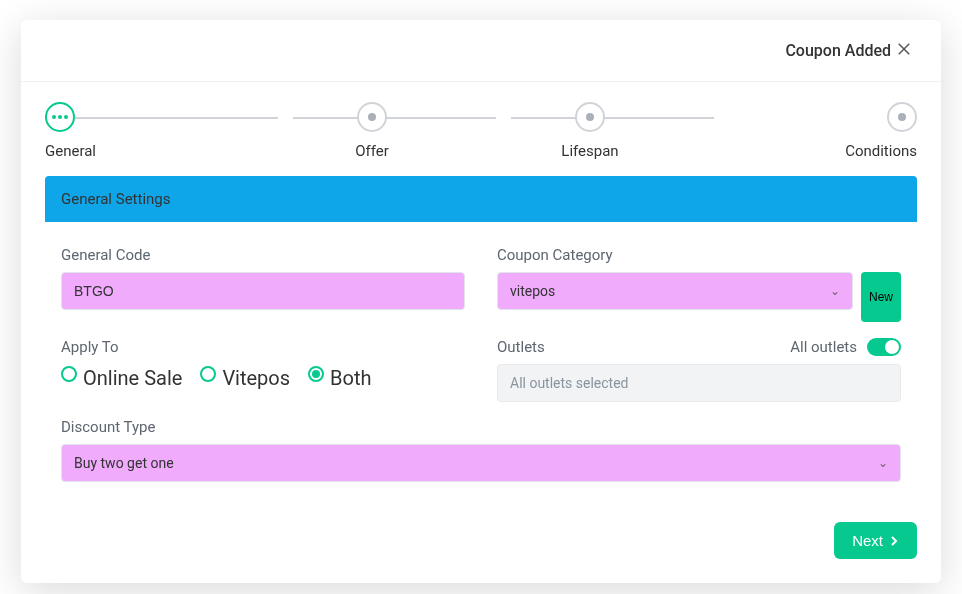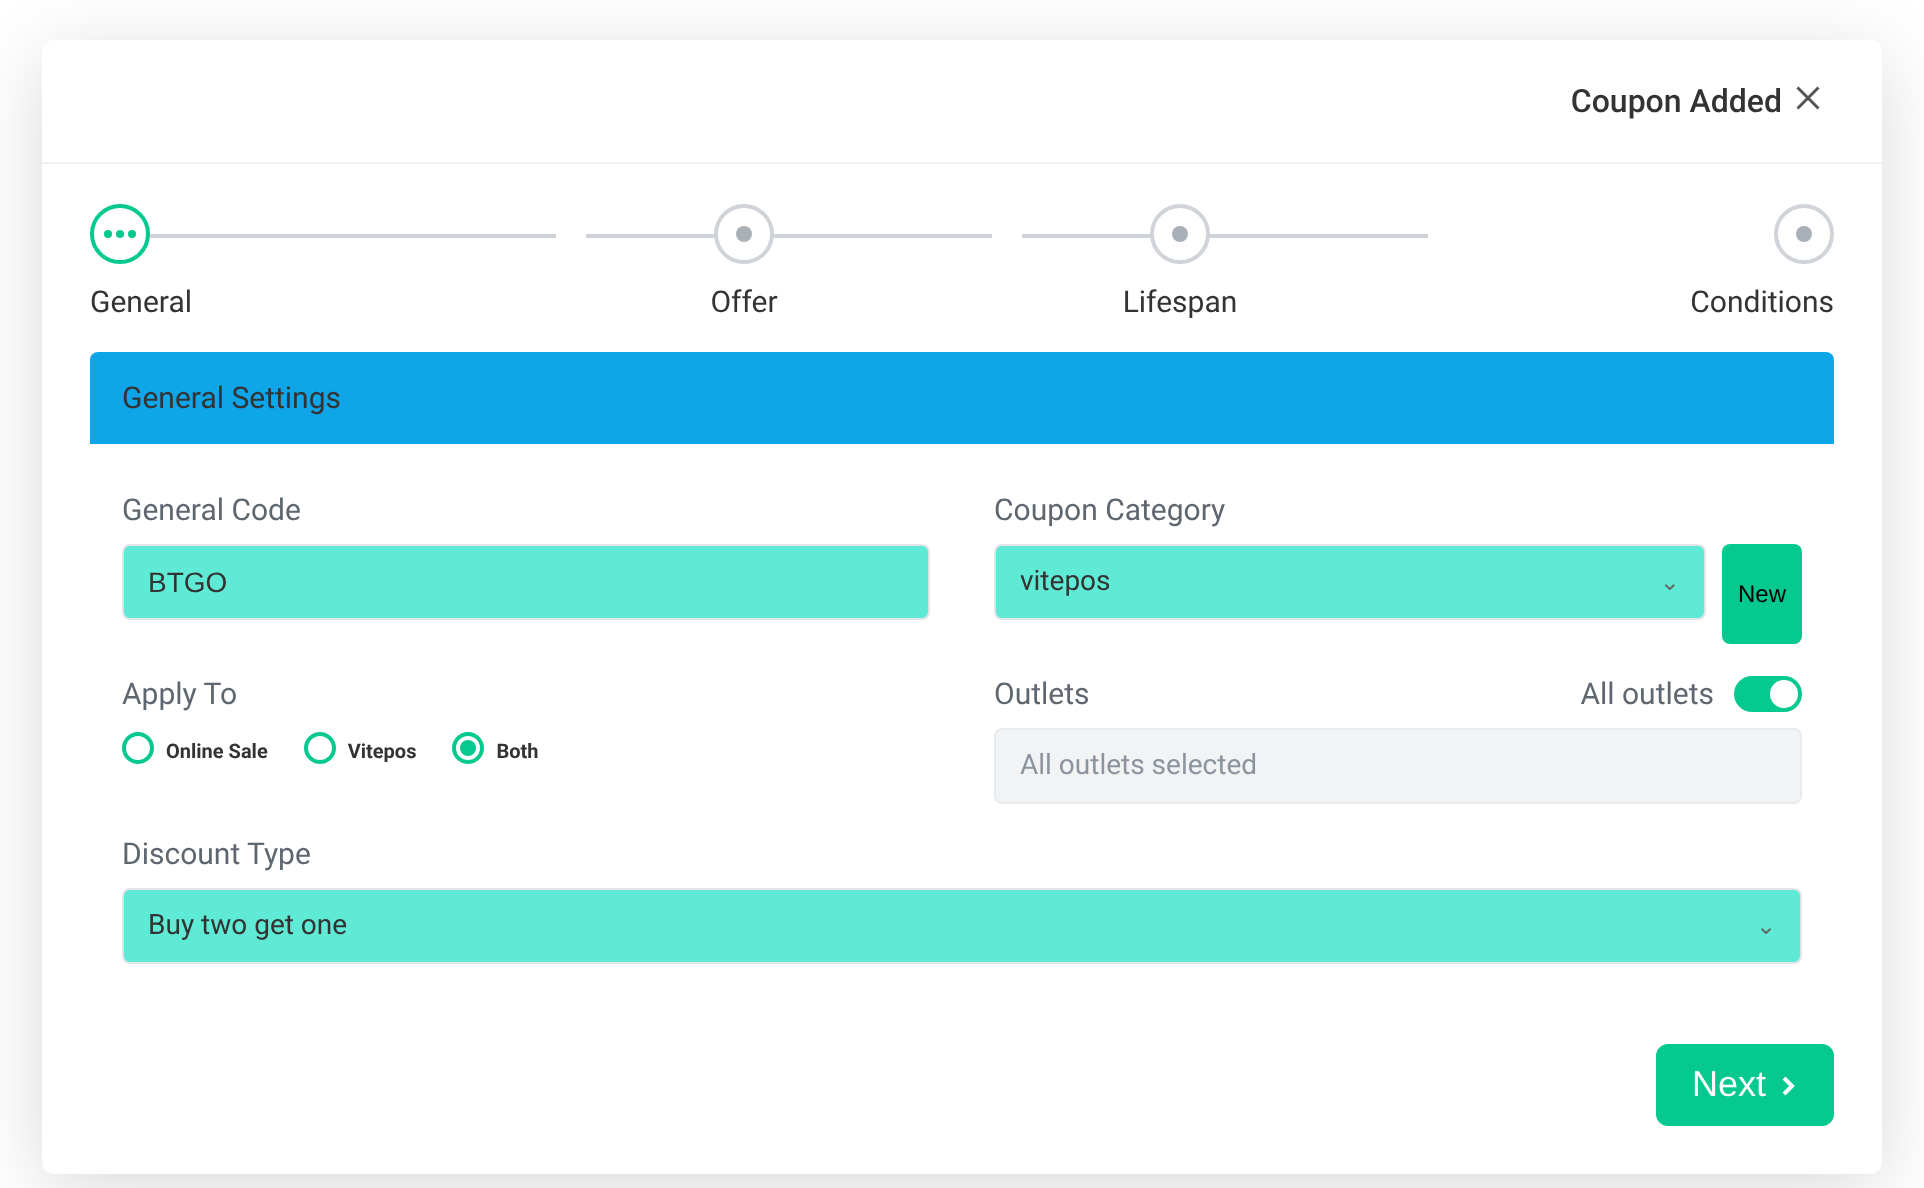--- a/index.html
+++ b/index.html
@@ -121,21 +121,21 @@
     align-items: center;
   }
   .input, .select {
     width: 100%;
     height: 38px;
     border: 1px solid #e1e5e9;
     border-radius: 4px;
     padding: 0 12px;
     font-size: 14px;
     color: #333;
-    background: #5eead4;
+    background: #f0abfc;
   }
   .select {
     appearance: none;
     background-image: none;
     display:flex;
     align-items:center;
     justify-content:space-between;
     cursor: pointer;
   }
   .chev { font-size: 12px; color: #666; }
@@ -157,26 +157,25 @@
   }
 
   .radio-group {
     display: flex;
     gap: 18px;
     margin-top: 8px;
     padding-top: 2px;
   }
   .radio {
     display: inline-flex;
-    align-items: flex-end;
+    align-items: flex-start;
     gap: 6px;
     cursor: pointer;
-    font-size: 10px;
-    color: #333;
-    font-weight: bold;
+    font-size: 20px;
+    color: #333;
   }
   .radio-circle {
     width: 16px;
     height: 16px;
     border: 2px solid #06c98f;
     border-radius: 50%;
     display: inline-flex;
     align-items: center;
     justify-content: center;
   }
@@ -242,21 +241,21 @@
     display: flex;
     justify-content: flex-end;
     padding: 16px 24px 24px;
   }
   .next-btn {
     background: #06c98f;
     color: #fff;
     border: none;
     border-radius: 6px;
     padding: 10px 18px;
-    font-size: 18px;
+    font-size: 15px;
     cursor: pointer;
     display: inline-flex;
     align-items: center;
     gap: 6px;
   }
   .next-btn svg { width: 10px; height: 10px; stroke: #fff; stroke-width: 2; fill: none; }
 </style>
 </head>
 <body>
 

